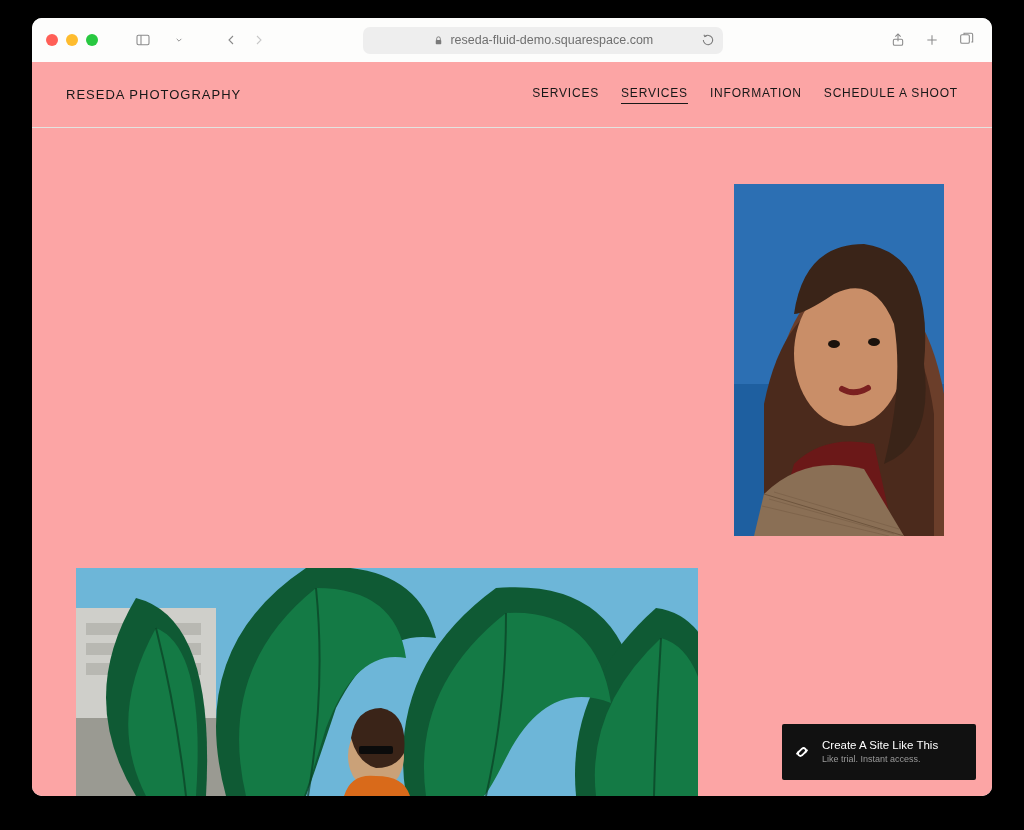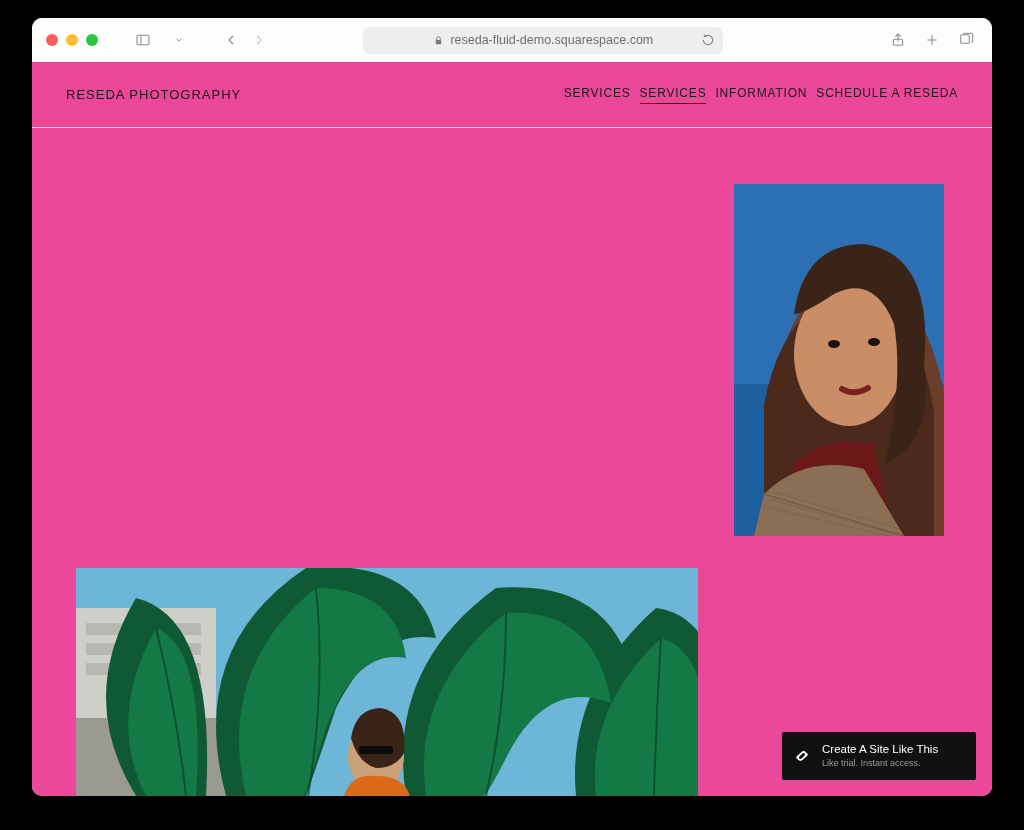--- a/index.html
+++ b/index.html
@@ -64,39 +64,39 @@
     .address-bar .reload {
       position: absolute;
       right: 8px;
       width: 14px; height: 14px;
     }
     .right-tools { display: flex; gap: 10px; margin-left: auto; }
     .right-tools .tb-btn { width: 24px; }
 
     .content {
       height: calc(100% - 44px);
-      background: #ec4899;
+      background: #fca5a5;
       overflow: hidden;
       position: relative;
     }
     .site-header {
       height: 66px;
       display: flex;
       align-items: center;
       justify-content: space-between;
       padding: 0 34px;
       border-bottom: 1px solid #e3e3e0;
     }
     .brand {
       font-size: 13px;
       letter-spacing: 1px;
       color: #181818;
       font-weight: 400;
     }
-    .nav { display: flex; gap: 9px; }
+    .nav { display: flex; gap: 22px; }
     .nav a {
       font-size: 12px;
       letter-spacing: 0.8px;
       color: #181818;
       text-decoration: none;
       cursor: pointer;
       padding-bottom: 3px;
     }
     .nav a.active { border-bottom: 1px solid #181818; }
 
@@ -122,21 +122,21 @@
       background: #5fa9cc;
       overflow: hidden;
     }
     .img-bottom svg, .img-top svg { width: 100%; height: 100%; display: block; }
 
     .promo {
       position: absolute;
       right: 16px;
       bottom: 16px;
       width: 194px;
-      height: 48px;
+      height: 56px;
       background: #111;
       border-radius: 2px;
       display: flex;
       align-items: center;
       padding: 16px 10px;
       gap: 10px;
       color: #fff;
     }
     .promo-logo { width: 20px; height: 20px; flex-shrink: 0; }
     .promo-text { display: flex; flex-direction: column; line-height: 1.2; }
@@ -212,21 +212,21 @@
     </div>
   </div>
 
   <div class="content">
     <div class="site-header">
       <div class="brand">RESEDA PHOTOGRAPHY</div>
       <div class="nav">
         <a>SERVICES</a>
         <a class="active">SERVICES</a>
         <a>INFORMATION</a>
-        <a>SCHEDULE A RESEDA</a>
+        <a>SCHEDULE A SHOOT</a>
       </div>
     </div>
 
     <div class="gallery">
       <div class="img-top">
         <svg viewBox="0 0 210 352" preserveAspectRatio="xMidYMid slice">
           <rect width="210" height="352" fill="#1e5fa0"></rect>
           <rect x="0" y="0" width="210" height="200" fill="#2c6fb3"></rect>
           <path d="M 40 352 L 40 200 Q 60 100 120 90 Q 190 100 210 210 L 210 352 Z" fill="#6b3e2a"></path>
           <path d="M 30 352 L 30 220 Q 50 120 115 110 Q 185 120 200 230 L 200 352 Z" fill="#4b2a1c"></path>

